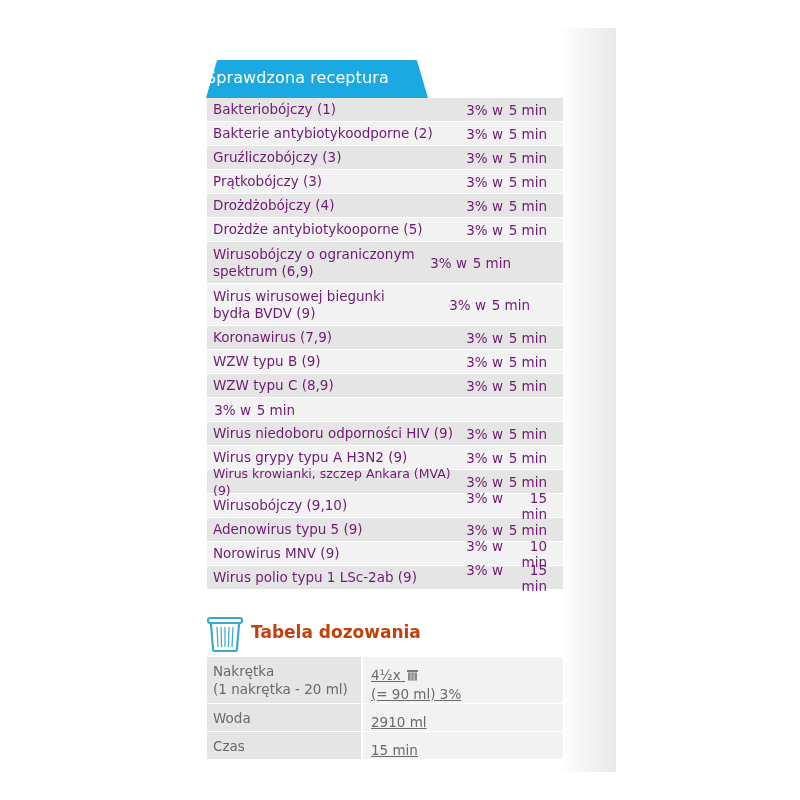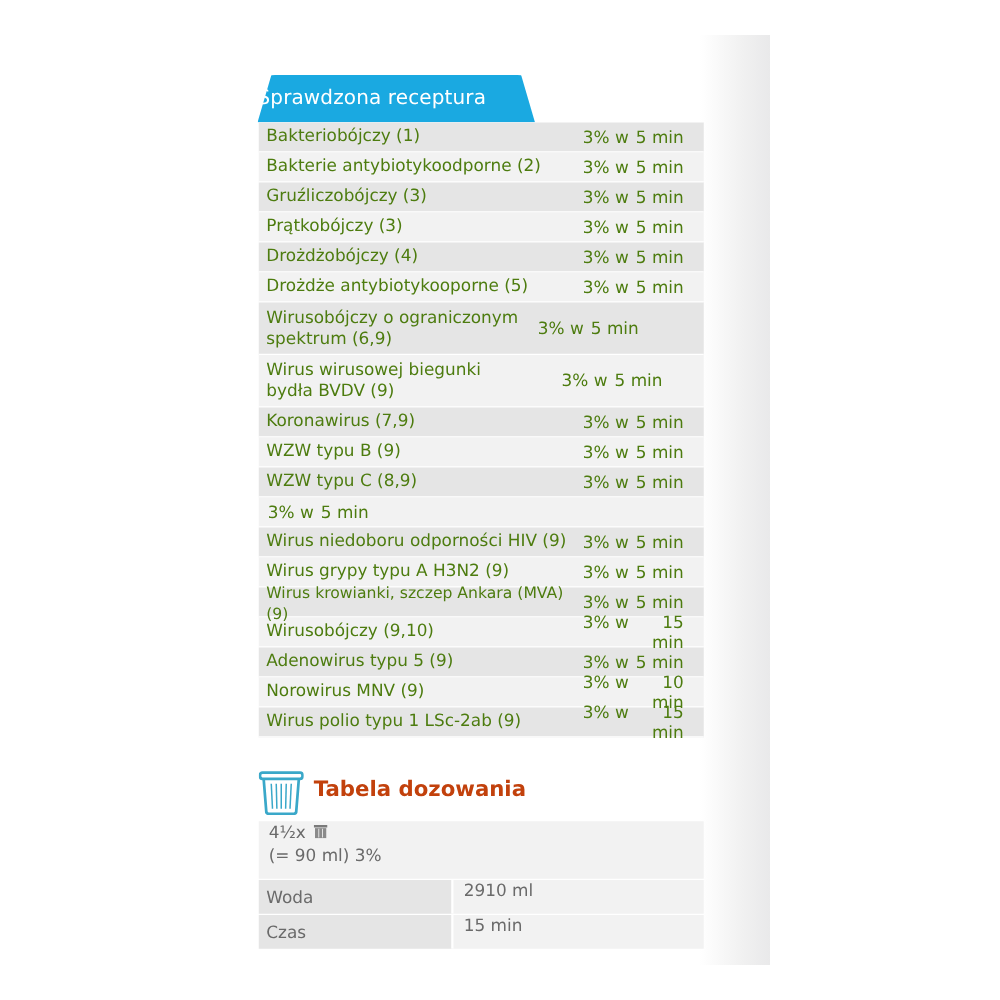--- a/index.html
+++ b/index.html
@@ -18,41 +18,41 @@
     border-radius:14px 14px 0 0;
   }
   .tab-label {
     position:absolute; left:206px; top:68px; width:222px; text-align:left;
     color:#ffffff; font-size:16px; letter-spacing:0.1px;
   }
   .table {
     position:absolute; left:207px; top:98px; width:356px;
   }
   .row {
-    display:flex; align-items:center; font-size:13.5px; color:#4d7c0f;
+    display:flex; align-items:center; font-size:13.5px; color:#701a75;
     border-bottom:1px solid #ffffff;
   }
   .row.odd { background:#e5e5e5; }
   .row.even { background:#f2f2f2;gap:19px; }
   .row .name { flex:1; padding-left:6px; line-height:17px; }
   .row .val { width:88px; display:flex; padding-right:16px; }
   .row .pct { width:44px; text-align:right; }
   .row .time { flex:1; text-align:right; }
   .h1 { height:23px; }
   .h2 { height:41px; }
   .dosing-header {
     position:absolute; left:207px; top:616px; display:flex; align-items:flex-end;
   }
   .dosing-title {
     color:#c2410c; font-weight:bold; font-size:17px; margin-left:8px; margin-bottom:14px;
   }
   .dtable { position:absolute; left:207px; top:657px; width:356px; }
   .drow { display:flex; border-bottom:1px solid #ffffff; font-size:13.5px; color:#6a6a6a; }
   .drow .k { width:148px; background:#e5e5e5; padding-left:6px; border-right:2px solid #ffffff; line-height:18px; display:flex; align-items:center; }
-  .drow .v { flex:1; background:#f2f2f2; padding-left:8px; line-height:18px; display:flex; align-items:flex-start; }
+  .drow .v { flex:1; background:#f2f2f2; padding-left:8px; line-height:18px; display:flex; align-items:flex-end;text-decoration:underline; }
 </style>
 </head>
 <body>
 
 <div class="shadow"></div>
 
 <div class="tab"></div>
 <div class="tab-label">Sprawdzona receptura</div>
 
 <div class="table">
@@ -200,20 +200,26 @@
       <line x1="18" y1="11" x2="18" y2="31" stroke="#3aa8c9" stroke-width="1.2"></line>
       <line x1="22" y1="11" x2="21.5" y2="31" stroke="#3aa8c9" stroke-width="1.2"></line>
       <line x1="26" y1="11" x2="25" y2="31" stroke="#3aa8c9" stroke-width="1.2"></line>
     </svg>
   </span>
   <span class="dosing-title">Tabela dozowania</span>
 </div>
 
 <div class="dtable">
   <div class="drow" style="height:46px">
+    <div class="k">
+      <div>
+          <div>Nakrętka</div>
+          <div>(1 nakrętka - 20 ml)</div>
+        </div>
+    </div>
     <div class="v">
       <div>
         <div><span>4½x</span>
           <span style="display:inline-block;vertical-align:-1px;margin-left:2px">
             <svg width="11" height="11" viewBox="0 0 11 11">
                 <rect x="0" y="0" width="11" height="2" fill="#7a7a7a"></rect>
                 <rect x="1" y="2.5" width="9" height="8" fill="#8a8a8a"></rect>
                 <line x1="4" y1="3" x2="4" y2="10" stroke="#fff" stroke-width="0.6"></line>
                 <line x1="7" y1="3" x2="7" y2="10" stroke="#fff" stroke-width="0.6"></line>
               </svg>

